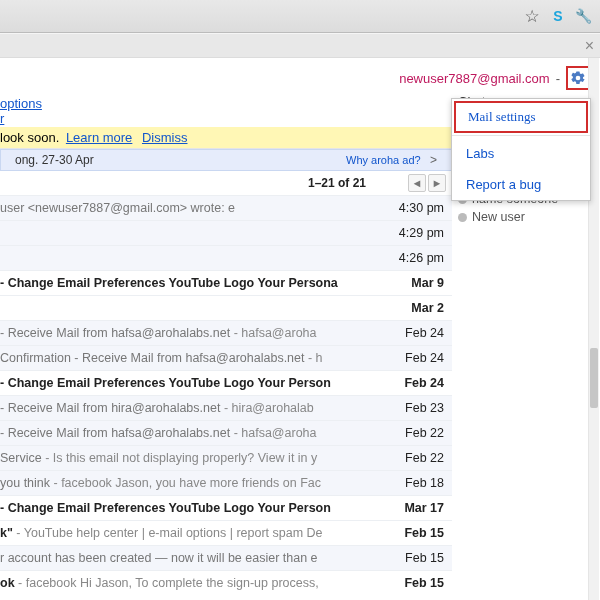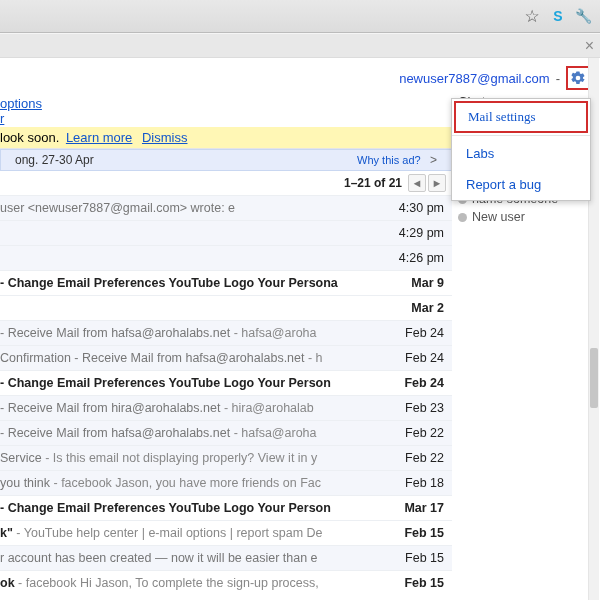--- a/index.html
+++ b/index.html
@@ -14,21 +14,21 @@
   .skype { color: #1ca5dd; font-weight: bold; }
   .wrench { color: #666; }
   .shelf {
     height: 25px; background: #e8e8e8; border-bottom: 1px solid #dcdcdc;
     border-top: 1px solid #f5f5f5; display: flex; justify-content: flex-end;
     align-items: center; padding-right: 6px;
   }
   .shelf-x { color: #888; font-size: 16px; }
   .content { position: relative; background: #fff; height: calc(600px - 58px); }
   .account-row { display: flex; justify-content: flex-end; align-items: center; padding: 8px 10px 4px; gap: 6px; }
-  .acct-email { color: #1d4ed8; font-size: 13px; }
+  .acct-email { color: #be185d; font-size: 13px; }
   .acct-dash { color: #555; font-size: 13px; }
   .gear-box {
     width: 24px; height: 24px; border: 2px solid #d12c2c;
     display: flex; align-items: center; justify-content: center;
     color: #4b7bc4; font-size: 18px;
   }
   .main-cols { display: flex; height: calc(100% - 34px); }
   .left-col { width: 452px; background: #fff; }
   .right-col { width: 148px; padding: 0 6px; }
   .opts {
@@ -42,21 +42,21 @@
   .banner .yl { }
   .banner .link { color: #1155cc; text-decoration: underline; margin: 0 3px; }
   .ad-row {
     background: #e6ecfb; border: 1px solid #c9d7f1; font-size: 12px;
     color: #333; padding: 3px 14px; display: flex; align-items: center; justify-content: space-between;
   }
   .ad-link { color: #1155cc; font-size: 11px; }
   .ad-close { color: #666; margin-left: 6px; }
   .bar2 {
     display: flex; justify-content: flex-end; align-items: center;
-    padding: 3px 6px; font-size: 12px;
+    padding: 3px 6px; font-size: 12px; gap: 36px;
   }
   .count { margin-right: 6px; font-weight: bold; color: #222; }
   .pager { display: flex; gap: 2px; }
   .pg-btn {
     width: 18px; height: 18px; border: 1px solid #ccc; background: #f6f6f6;
     border-radius: 2px; display: flex; align-items: center; justify-content: center;
     font-size: 11px; color: #777;
   }
   .row {
     display: flex; justify-content: space-between; 
@@ -137,21 +137,21 @@
         <span class="link">r</span>
       </div>
       <div class="banner">
         <span class="yl"> look soon.  </span>
         <span class="link">Learn more</span>
         <span class="link">Dismiss</span>
       </div>
       <div class="ad-row">
         <span>ong. 27-30 Apr</span>
         <span>
-          <span class="ad-link">Why this ad?</span>
+          <span class="ad-link">Why aroha ad?</span>
           <span class="ad-close">&gt;</span>
         </span>
       </div>
       <div class="bar2">
         <span class="count">1–21 of 21</span>
         <span class="pager">
           <span class="pg-btn">◄</span>
           <span class="pg-btn">►</span>
         </span>
       </div>

